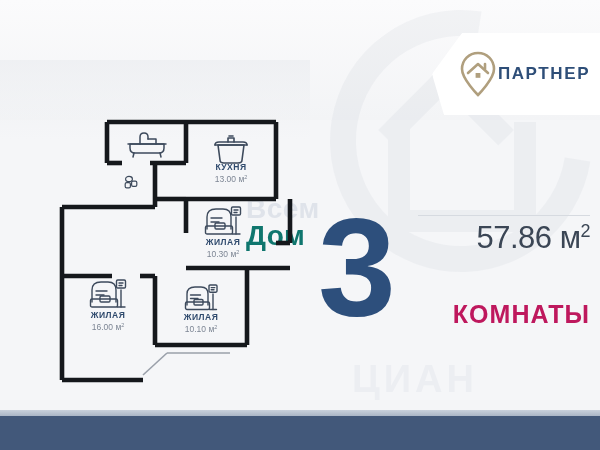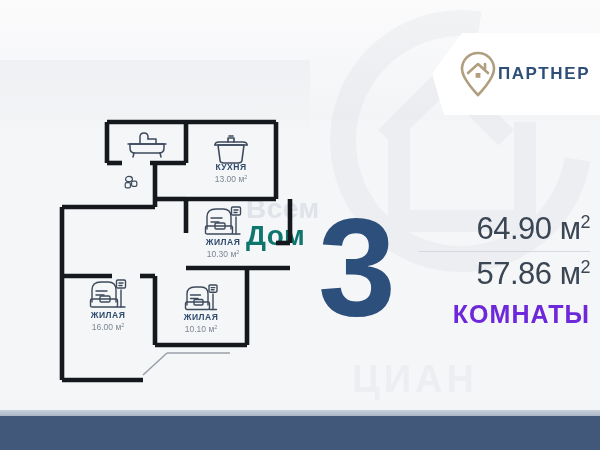--- a/index.html
+++ b/index.html
@@ -121,21 +121,21 @@
     white-space:nowrap;
   }
   .area-live{
     font-size:31px;color:#3b4655;line-height:36px;letter-spacing:-.5px;
     white-space:nowrap;
   }
   .area-sep{height:1px;background:#d6dae0;margin:4px 0 4px 0;}
   .sup{font-size:18px;vertical-align:super;line-height:0;}
   .rooms-word{
     position:absolute;left:100px;top:97px;width:172px;text-align:right;
-    font-size:25px;font-weight:bold;color:#6d28d9;letter-spacing:1px;
+    font-size:25px;font-weight:bold;color:#be185d;letter-spacing:1px;
   }
 </style>
 </head>
 <body>
 
 <div class="stage">
 
   <div class="bg-panel"></div>
   <div class="bg-blue-zigzag"></div>
   <div class="bg-white-zigzag"></div>
@@ -274,24 +274,20 @@
       <text class="rm-title" x="201" y="320" text-anchor="middle">ЖИЛАЯ</text>
       <text class="rm-area" x="201" y="332" text-anchor="middle">
         <tspan>10.10</tspan><tspan> </tspan><tspan>м</tspan><tspan class="sup" dy="-3">2</tspan>
       </text>
     </svg>
   </div>
 
   <div class="info">
     <div class="big-num">3</div>
     <div class="areas">
-      <div class="area-total">
-        <span>64.90</span>
-        <span>м</span><span class="sup">2</span>
-      </div>
       <div class="area-sep"></div>
       <div class="area-live">
         <span>57.86</span>
         <span>м</span><span class="sup">2</span>
       </div>
     </div>
     <div class="rooms-word">КОМНАТЫ</div>
   </div>
 
   <div class="badge">

